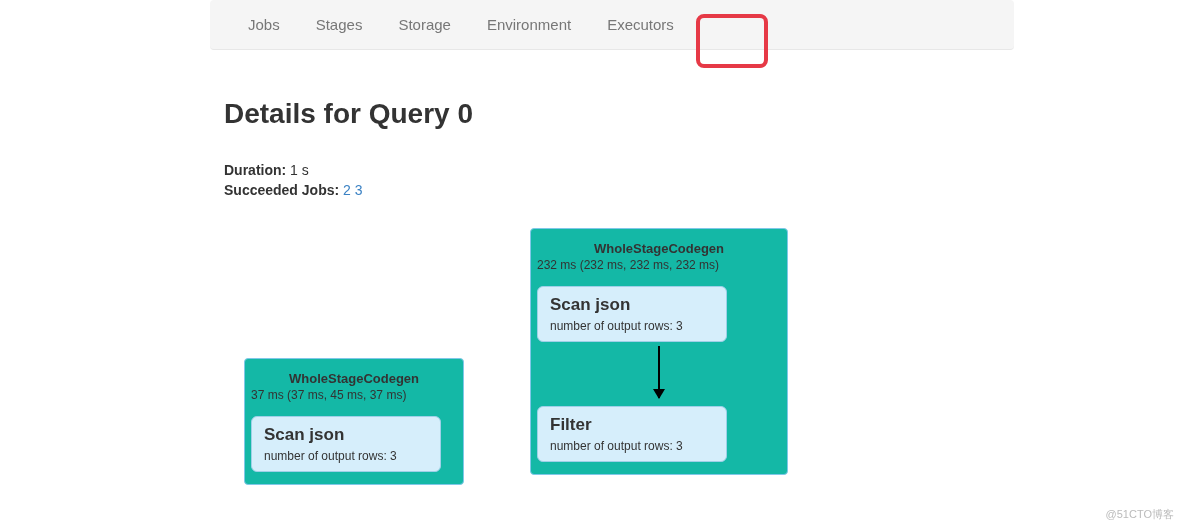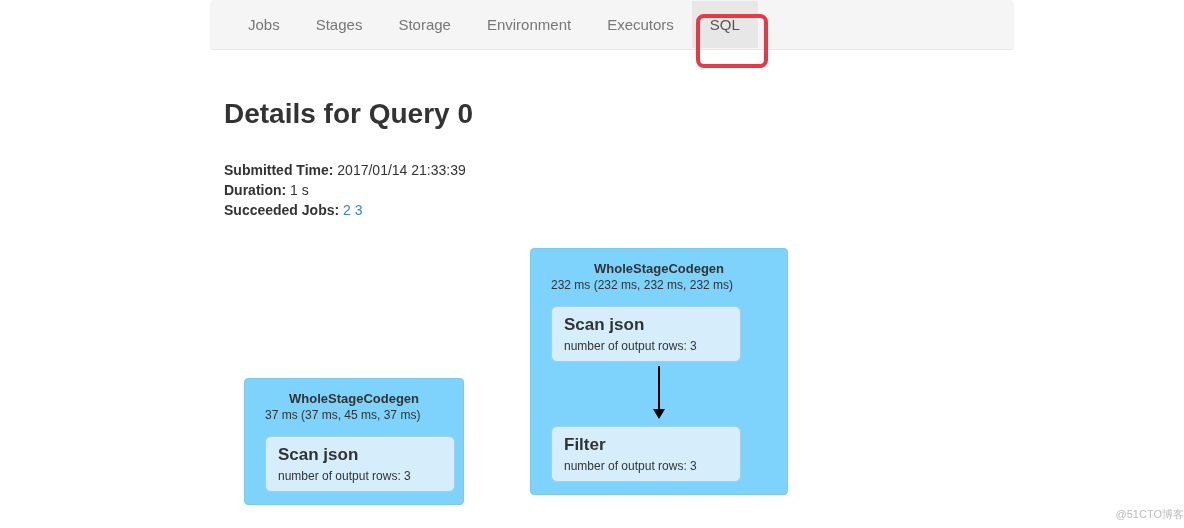--- a/index.html
+++ b/index.html
@@ -7,49 +7,44 @@
     .navbar { background: #f5f5f5; border-bottom: 1px solid #e7e7e7; height: 50px; display: flex; align-items: center; padding: 0 20px; margin-left: 210px; margin-right: 170px; border-radius: 4px; }
     .nav-item { padding: 15px 18px; color: #777; font-size: 15px; cursor: pointer; }
     .nav-item.active { background: #e7e7e7; color: #555; }
     .highlight-box { position: absolute; top: 14px; left: 696px; width: 72px; height: 54px; border: 4px solid #e63946; border-radius: 8px; pointer-events: none; }
     .content { margin-left: 224px; margin-top: 48px; }
     h1 { font-size: 28px; font-weight: bold; color: #333; margin-bottom: 32px; }
     .meta-line { font-size: 14px; color: #333; margin-bottom: 4px; }
     .meta-line strong { font-weight: bold; }
     .link { color: #3b82c4; cursor: pointer; }
     .canvas { position: relative; margin-top: 30px; height: 320px; }
-    .stage-box { position: absolute; background: #7dd3fc; border: 1px solid #7fc8e8; border-radius: 4px; padding: 12px 20px; }
+    .stage-box { position: absolute; background: #14b8a6; border: 1px solid #7fc8e8; border-radius: 4px; padding: 12px 6px; }
     .stage-title { font-weight: bold; font-size: 13px; text-align: center; }
     .stage-subtitle { font-size: 12px; text-align: left; margin-top: 2px; }
     .op-box { background: #d6eefb; border: 1px solid #9fd0e8; border-radius: 6px; padding: 8px 12px; margin-top: 14px; width: 190px; }
     .op-title { font-weight: bold; font-size: 17px; margin-bottom: 4px; }
     .op-detail { font-size: 12px; }
     .arrow { width: 2px; background: #000; margin: 4px auto 0; position: relative; }
     .arrow::after { content: ''; position: absolute; bottom: -1px; left: -5px; border-left: 6px solid transparent; border-right: 6px solid transparent; border-top: 10px solid #000; }
-    .watermark { position: absolute; bottom: 6px; right: 0; color: #bbb; font-size: 11px; }
+    .watermark { position: absolute; bottom: 6px; right: 10px; color: #bbb; font-size: 11px; }
   </style>
 </head>
 <body>
 
 <nav class="navbar">
   <div class="nav-item">Jobs</div>
   <div class="nav-item">Stages</div>
   <div class="nav-item">Storage</div>
   <div class="nav-item">Environment</div>
   <div class="nav-item">Executors</div>
-  <div class="nav-item active">SQL</div>
 </nav>
 <div class="highlight-box"></div>
 
 <div class="content">
   <h1>Details for Query 0</h1>
-  <div class="meta-line">
-    <strong>Submitted Time:</strong>
-    <span>2017/01/14 21:33:39</span>
-  </div>
   <div class="meta-line">
     <strong>Duration:</strong>
     <span>1 s</span>
   </div>
   <div class="meta-line">
     <strong>Succeeded Jobs:</strong>
     <span class="link">2</span>
     <span class="link">3</span>
   </div>
 

